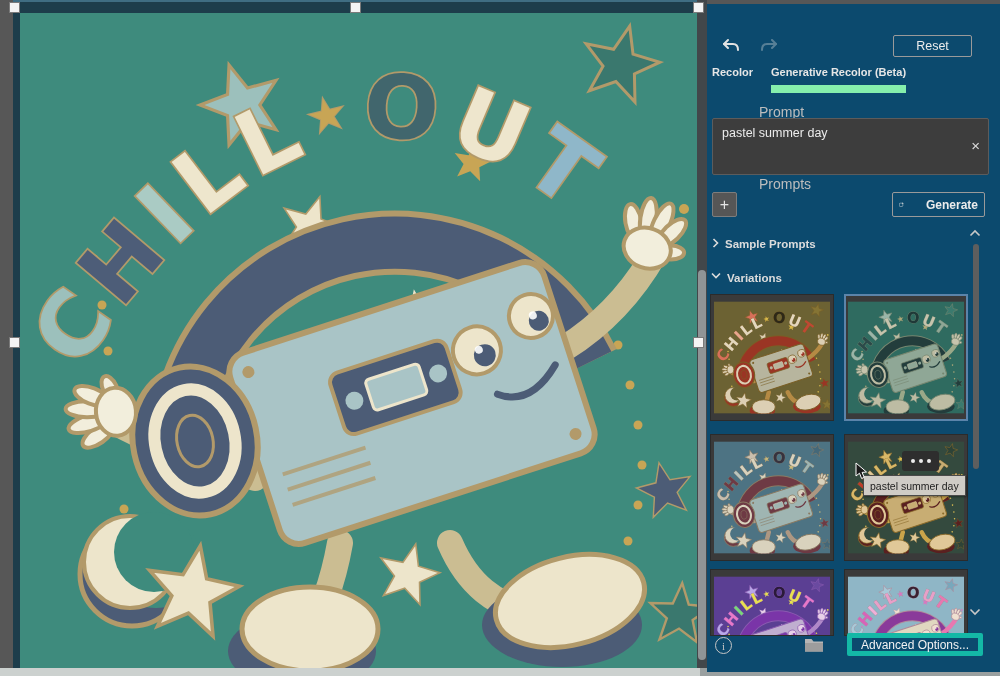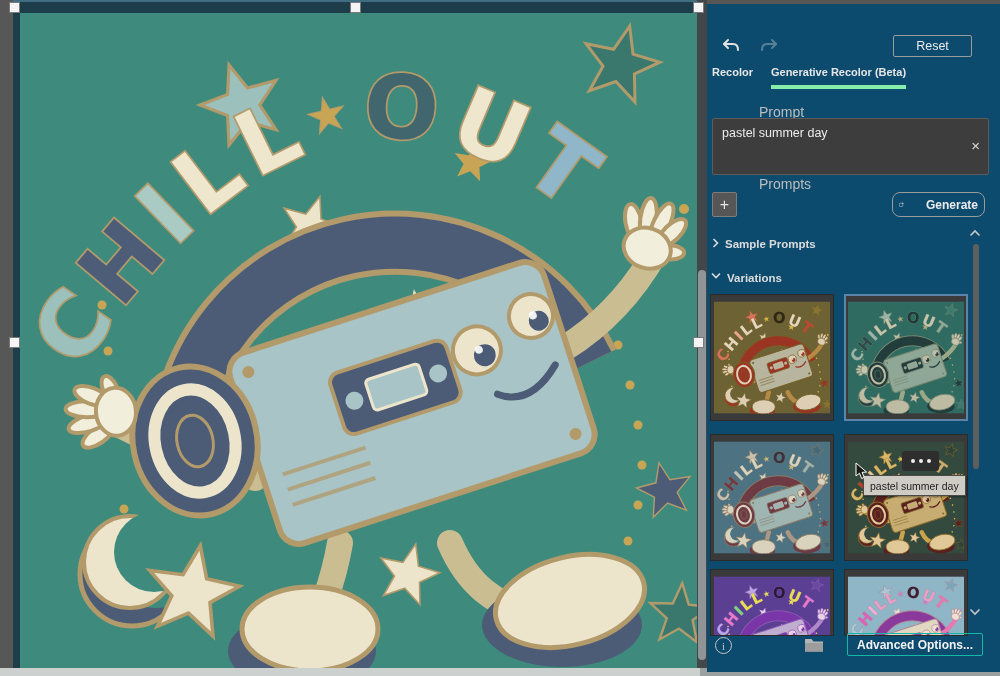--- a/index.html
+++ b/index.html
@@ -16,31 +16,31 @@
   .handle{position:absolute;width:11px;height:11px;background:#f4f4f4;border:1px solid #7a7a7a;
           box-sizing:border-box;z-index:10;}
   
   .panel{position:absolute;left:707px;top:4px;width:293px;height:668px;background:#0c4a6e;}
   .icon-btn{position:absolute;width:26px;height:24px;display:flex;align-items:center;justify-content:center;}
   .reset-btn{position:absolute;left:186px;top:31px;width:79px;height:22px;border:1px solid #9a9a9a;
              border-radius:2px;color:#ececec;font-size:12.5px;display:flex;align-items:center;
              justify-content:center;background:transparent;}
   .tabs{position:absolute;left:5px;top:62px;display:flex;gap:18px;}
   .tab{font-size:11px;font-weight:bold;color:#e6e6e6;padding-bottom:7px;}
-  .tab.active{border-bottom:4px solid #86efac;}
+  .tab.active{border-bottom:8px solid #86efac;}
   .field-label{position:absolute;left:6px;font-size:14px;color:#bdbdbd;margin-left:46px;}
   .prompt-box{position:absolute;left:5px;top:114px;width:277px;height:57px;background:#3d3d3d;
               border:1px solid #5c5c5c;border-radius:2px;box-sizing:border-box;}
   .prompt-text{position:absolute;left:9px;top:7px;font-size:12.5px;color:#ececec;}
   .clear-x{position:absolute;right:8px;top:19px;color:#dcdcdc;font-size:15px;line-height:15px;}
   .add-btn{position:absolute;left:5px;top:188px;width:25px;height:25px;border:1px solid #7d7d7d;
            border-radius:2px;color:#e3e3e3;font-size:16px;display:flex;align-items:center;
            justify-content:center;background:#565656;}
   .generate-btn{position:absolute;left:185px;top:188px;width:93px;height:25px;border:1px solid #9a9a9a;
-                border-radius:8px;color:#ececec;font-size:12px;font-weight:bold;display:flex;gap:22px;
+                border-radius:2px;color:#ececec;font-size:12px;font-weight:bold;display:flex;gap:22px;
                 align-items:center;justify-content:center;background:transparent;}
   .section-row{position:absolute;display:flex;align-items:flex-start;gap:6px;font-size:11.5px;
                color:#dcdcdc;font-weight:bold;}
   .thumb{position:absolute;width:124px;background:#3a3a3a;border:1px solid #2b2b2b;padding:3px;
          box-sizing:border-box;overflow:hidden;}
   .thumb svg{display:block;width:116px;height:119px;}
   .thumb.selected{border:2px solid #5b84aa;padding:2px;}
   .more-btn{position:absolute;left:195px;top:447px;width:37px;height:20px;background:#2e2e2e;
             border-radius:3px;display:flex;align-items:center;justify-content:center;gap:4px;z-index:6;}
   .more-btn i{width:4px;height:4px;border-radius:50%;background:#ededed;}
@@ -48,22 +48,22 @@
            color:#222;font-size:10.5px;display:flex;align-items:center;padding:0 6px;z-index:7;
            box-shadow:1px 1px 2px rgba(0,0,0,.4);white-space:nowrap;}
   .cursor{position:absolute;left:148px;top:458px;z-index:8;}
   .pscroll-up{position:absolute;left:262px;top:225px;}
   .pscroll-down{position:absolute;left:262px;top:604px;}
   .pscroll-thumb{position:absolute;left:266px;top:240px;width:6px;height:225px;background:#5e5e5e;border-radius:3px;}
   .info-btn{position:absolute;left:8px;top:633px;width:17px;height:17px;border:1.4px solid #c6c6c6;
             border-radius:50%;color:#c6c6c6;font-size:11px;display:flex;align-items:center;
             justify-content:center;box-sizing:border-box;font-family:"Liberation Serif",serif;}
   .folder{position:absolute;left:97px;top:633px;}
-  .adv-btn{position:absolute;left:140px;top:629px;width:136px;height:23px;border:1px solid #14b8a6;
-           border-radius:2px;color:#f2f2f2;font-size:12px;font-weight:bold;display:flex;
+  .adv-btn{position:absolute;left:140px;top:629px;width:136px;height:23px;border:5px solid #14b8a6;
+           border-radius:2px;color:#f2f2f2;font-size:12px;font-weight:normal;display:flex;
            align-items:center;justify-content:center;background:transparent;}
   svg.ico{display:block;}
 </style>
 </head>
 <body>
 
 <div id="app">
 
   <svg width="0" height="0" style="position:absolute">
     <defs>

